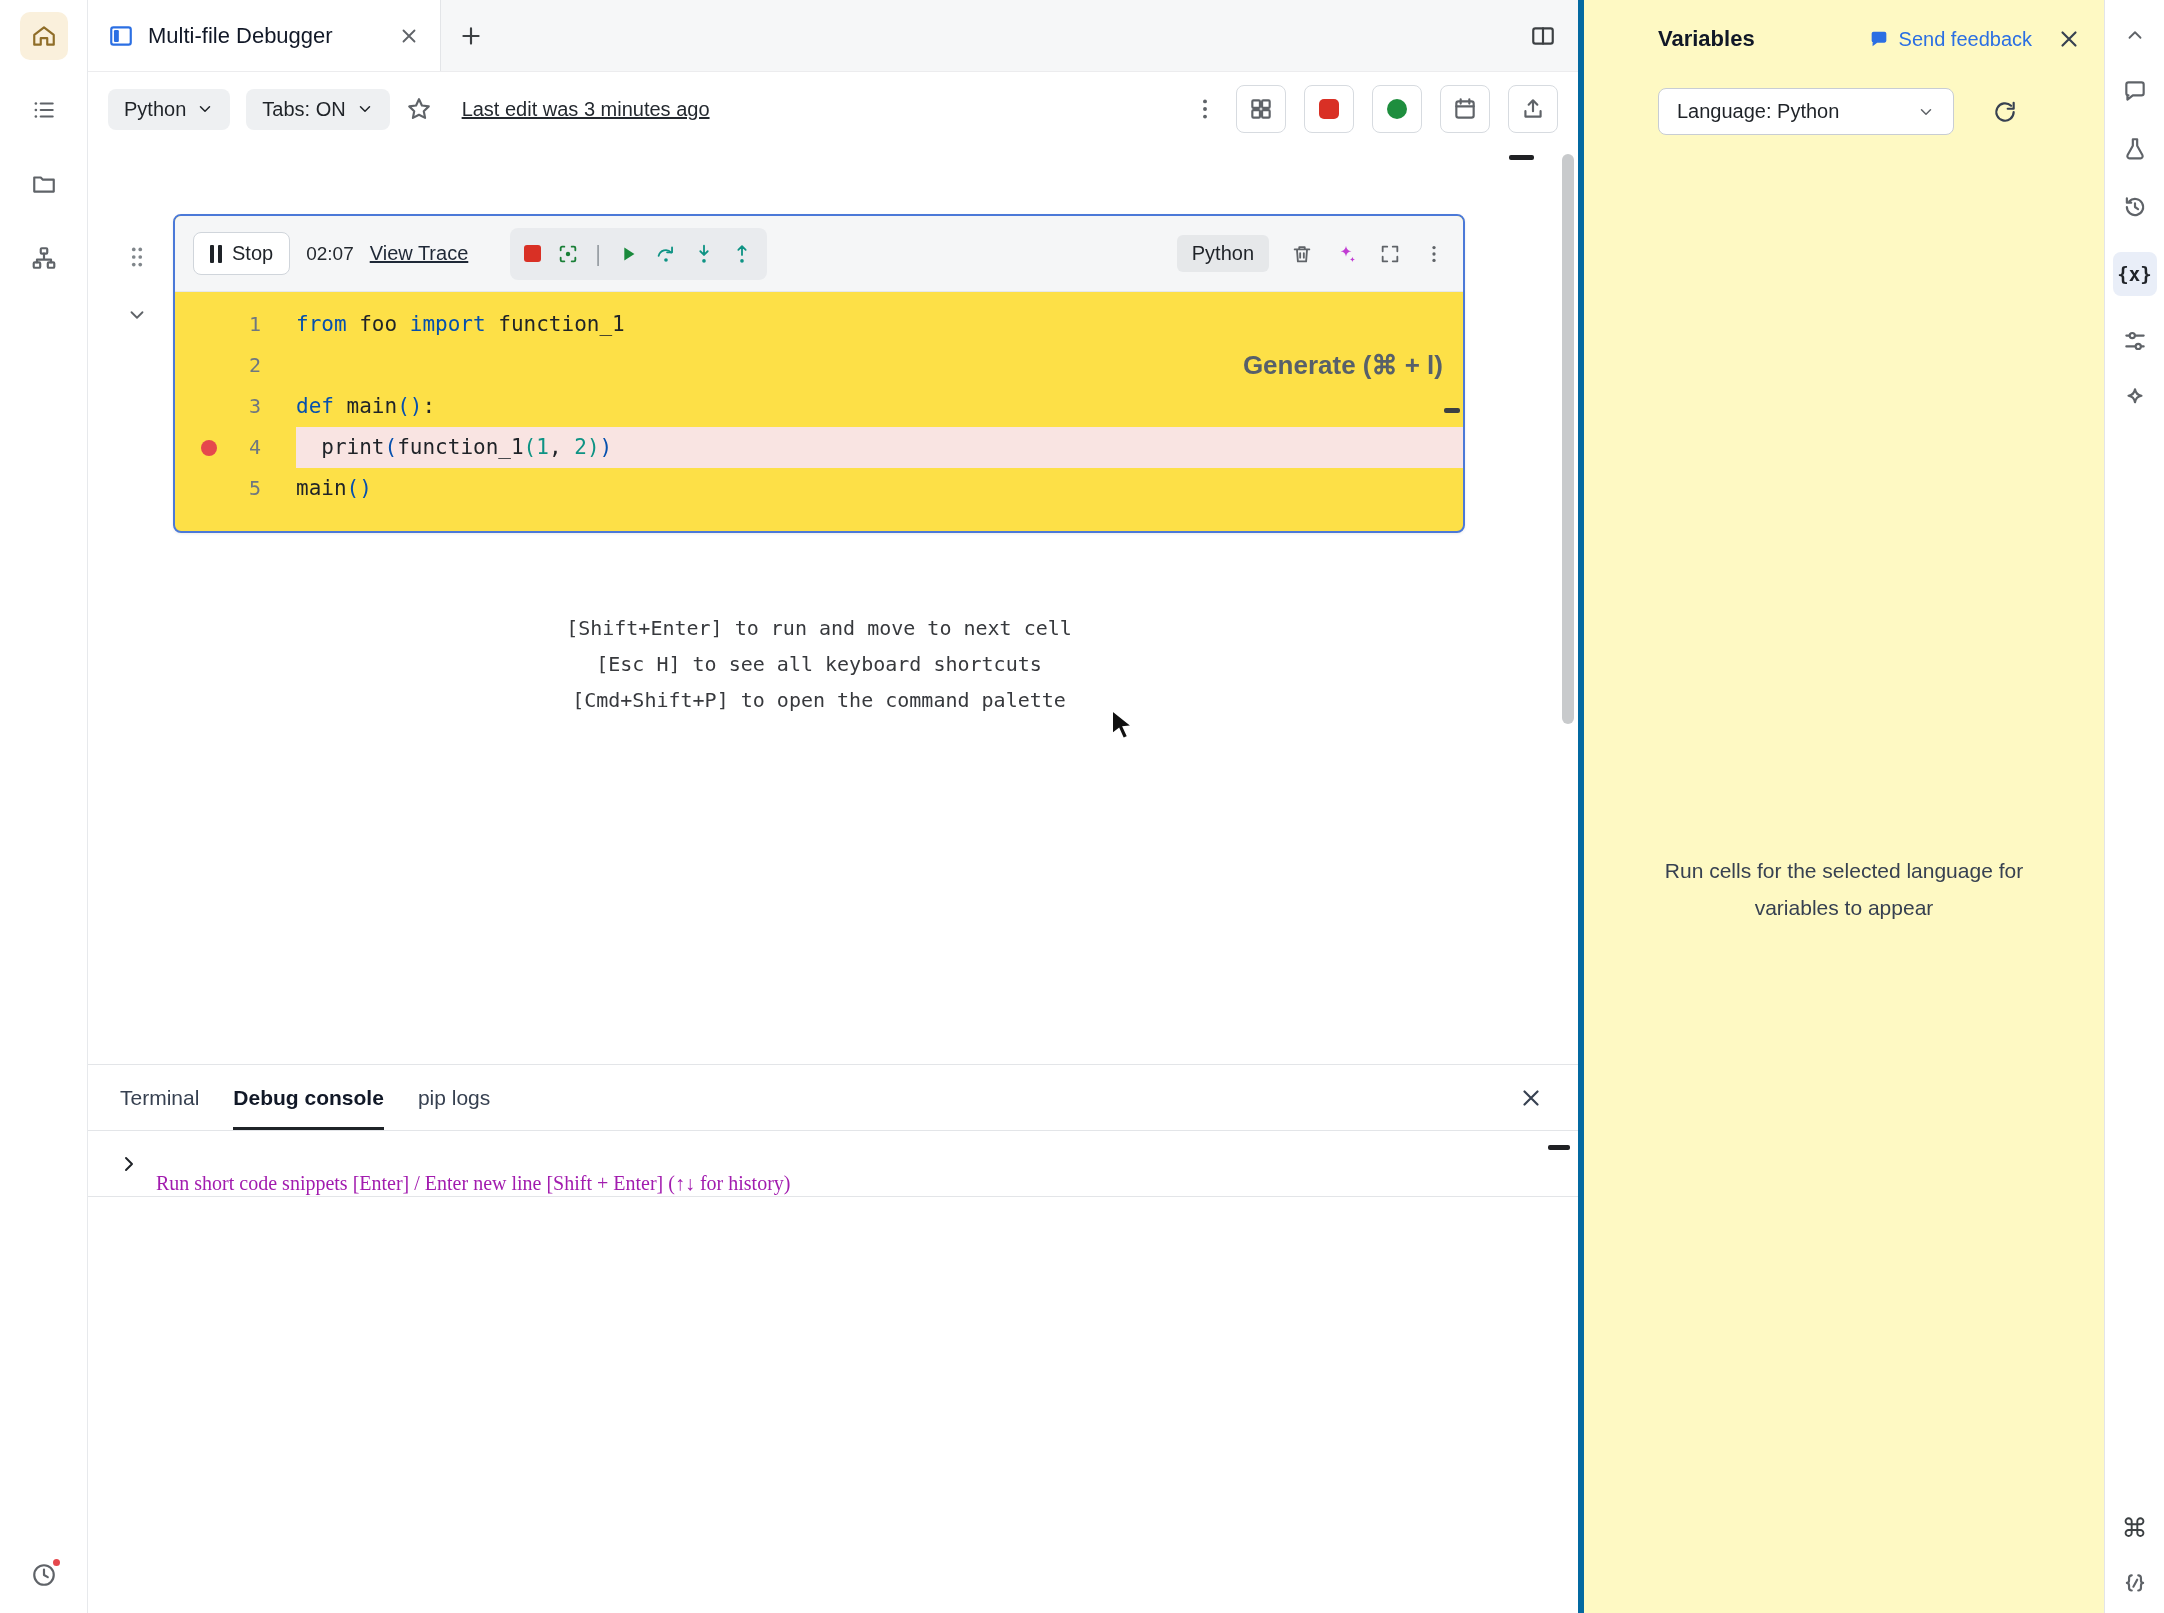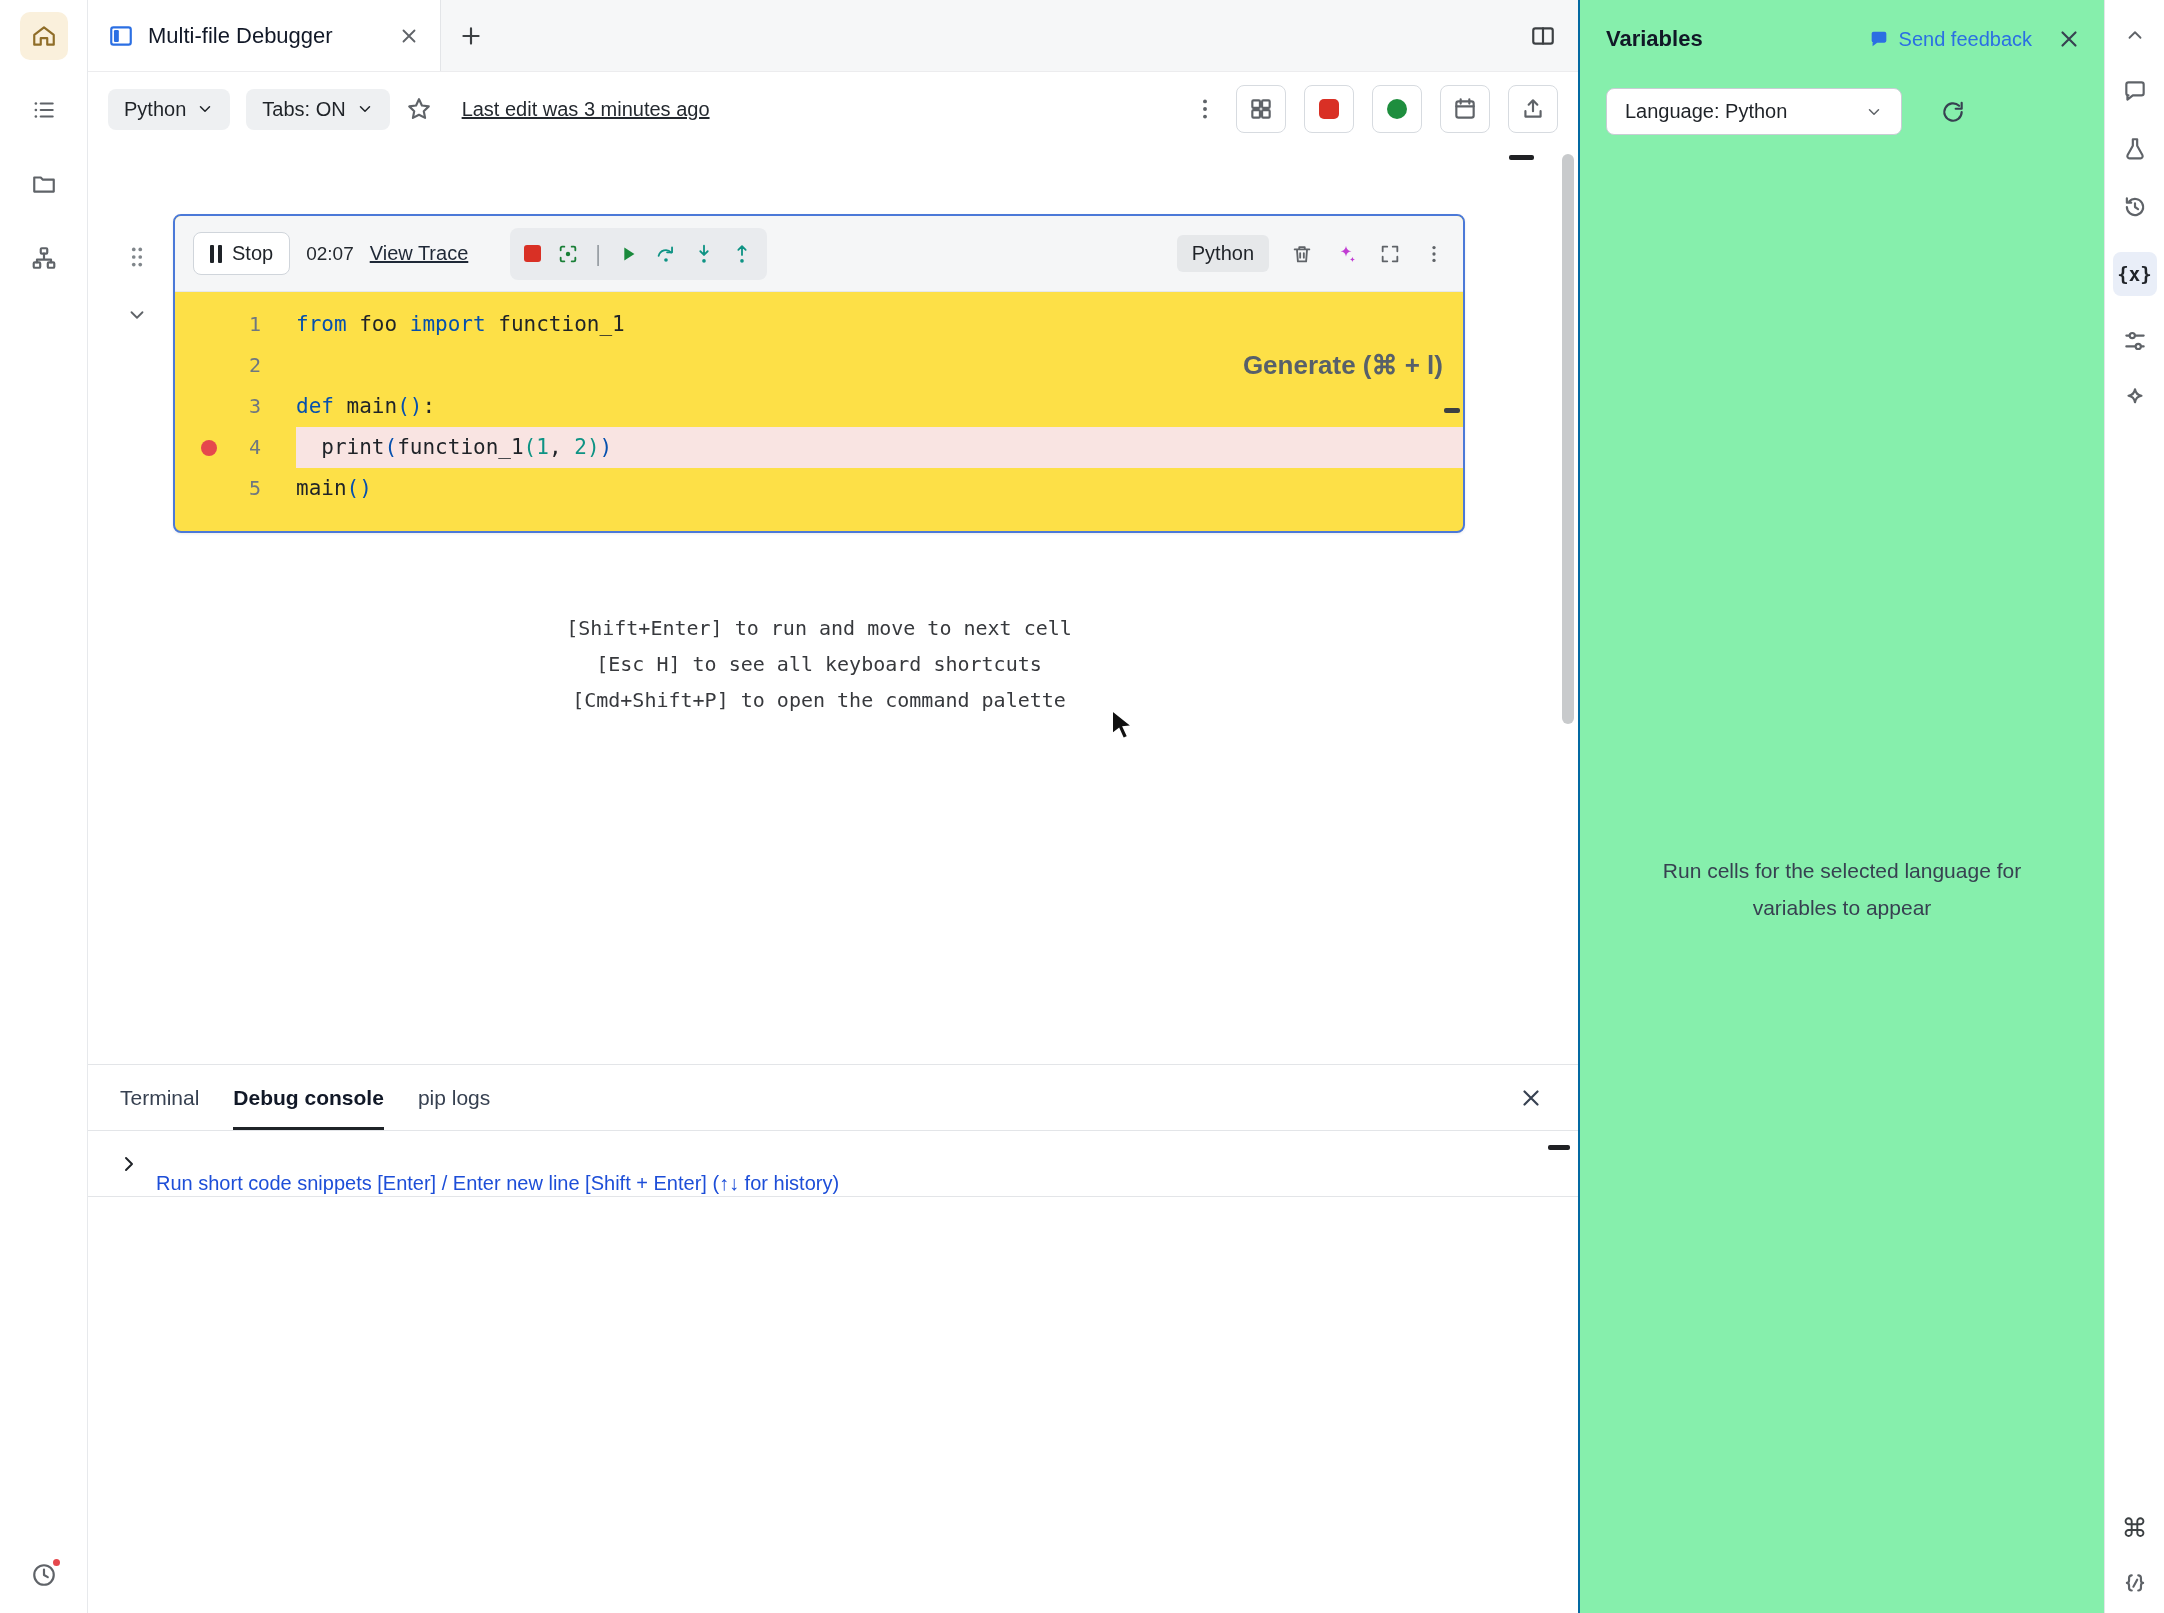--- a/index.html
+++ b/index.html
@@ -122,26 +122,26 @@
   .bottom-panel { height:549px; flex:none; border-top:1px solid #e3e5e8; display:flex; flex-direction:column; }
   .bp-tabs { height:66px; flex:none; border-bottom:1px solid #e3e5e8; display:flex; align-items:stretch; padding:0 32px; gap:34px; position:relative; }
   .bp-tab { display:inline-flex; align-items:center; font-size:21px; color:#374151; font-weight:500; border-bottom:3px solid transparent; padding-top:3px; cursor:pointer; }
   .bp-tab.active { color:#111827; font-weight:700; border-bottom-color:#1f2328; }
   .bp-close { position:absolute; right:34px; top:0; height:100%; display:flex; align-items:center; color:#374151; cursor:pointer; }
   .console-row {
     height:66px; flex:none; border-bottom:1px solid #e3e5e8; display:flex; align-items:center;
     padding:0 32px; gap:18px; position:relative; cursor:text;
   }
   .console-prompt { color:#1f2328; }
-  .console-hint { font-family:Liberation Sans, sans-serif; font-size:20px; color:#1d4ed8;margin-top:40px; }
+  .console-hint { font-family:Liberation Serif, serif; font-size:20px; color:#a21caf;margin-top:40px; }
   .console-dash { position:absolute; right:8px; top:14px; width:22px; height:5px; background:#202124; border-radius:2px; }
   .console-body { flex:1; background:#fff; }
 
   
-  .right-panel { width:526px; flex:none; border-left:2px solid #0369a1; position:relative; background:#86efac; }
+  .right-panel { width:526px; flex:none; border-left:6px solid #0369a1; position:relative; background:#fef9c3;padding-left:48px; }
   .rp-header { display:flex; align-items:center; padding:26px 22px 0 26px; }
   .rp-title { font-size:22px; font-weight:700; color:#111827; }
   .feedback-link { margin-left:auto; display:flex; align-items:center; gap:9px; color:#2b6fe3; font-size:20px; cursor:pointer; }
   .rp-close { margin-left:24px; color:#374151; cursor:pointer; }
   .lang-row { display:flex; align-items:center; gap:38px; margin:36px 0 0 26px; }
   .lang-select {
     width:296px; height:47px; border:1.5px solid #c8cdd4; border-radius:8px;
     display:flex; align-items:center; justify-content:space-between; padding:0 18px;
     font-size:20px; color:#1f2328; background:#fff; cursor:pointer;
   }

